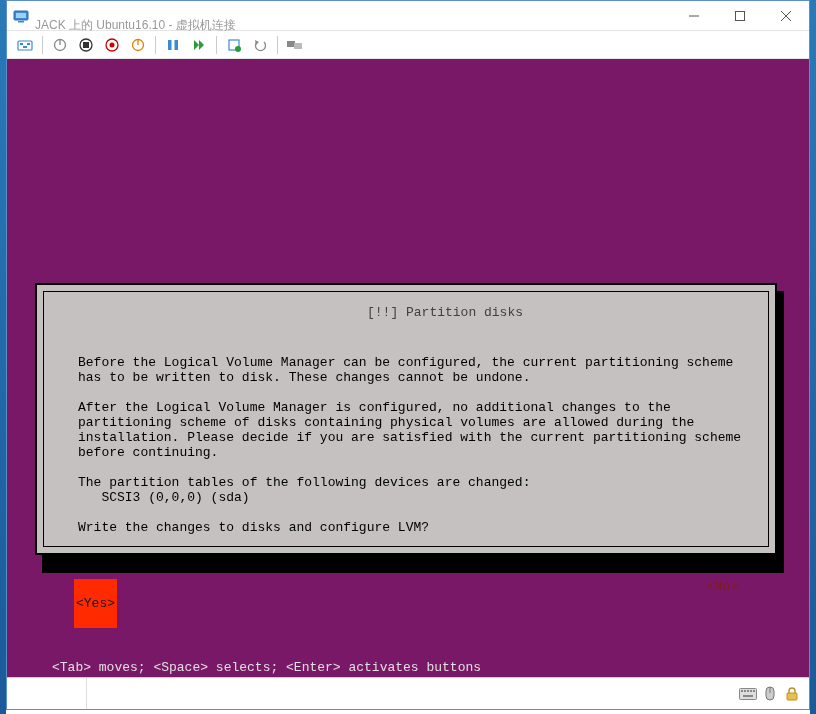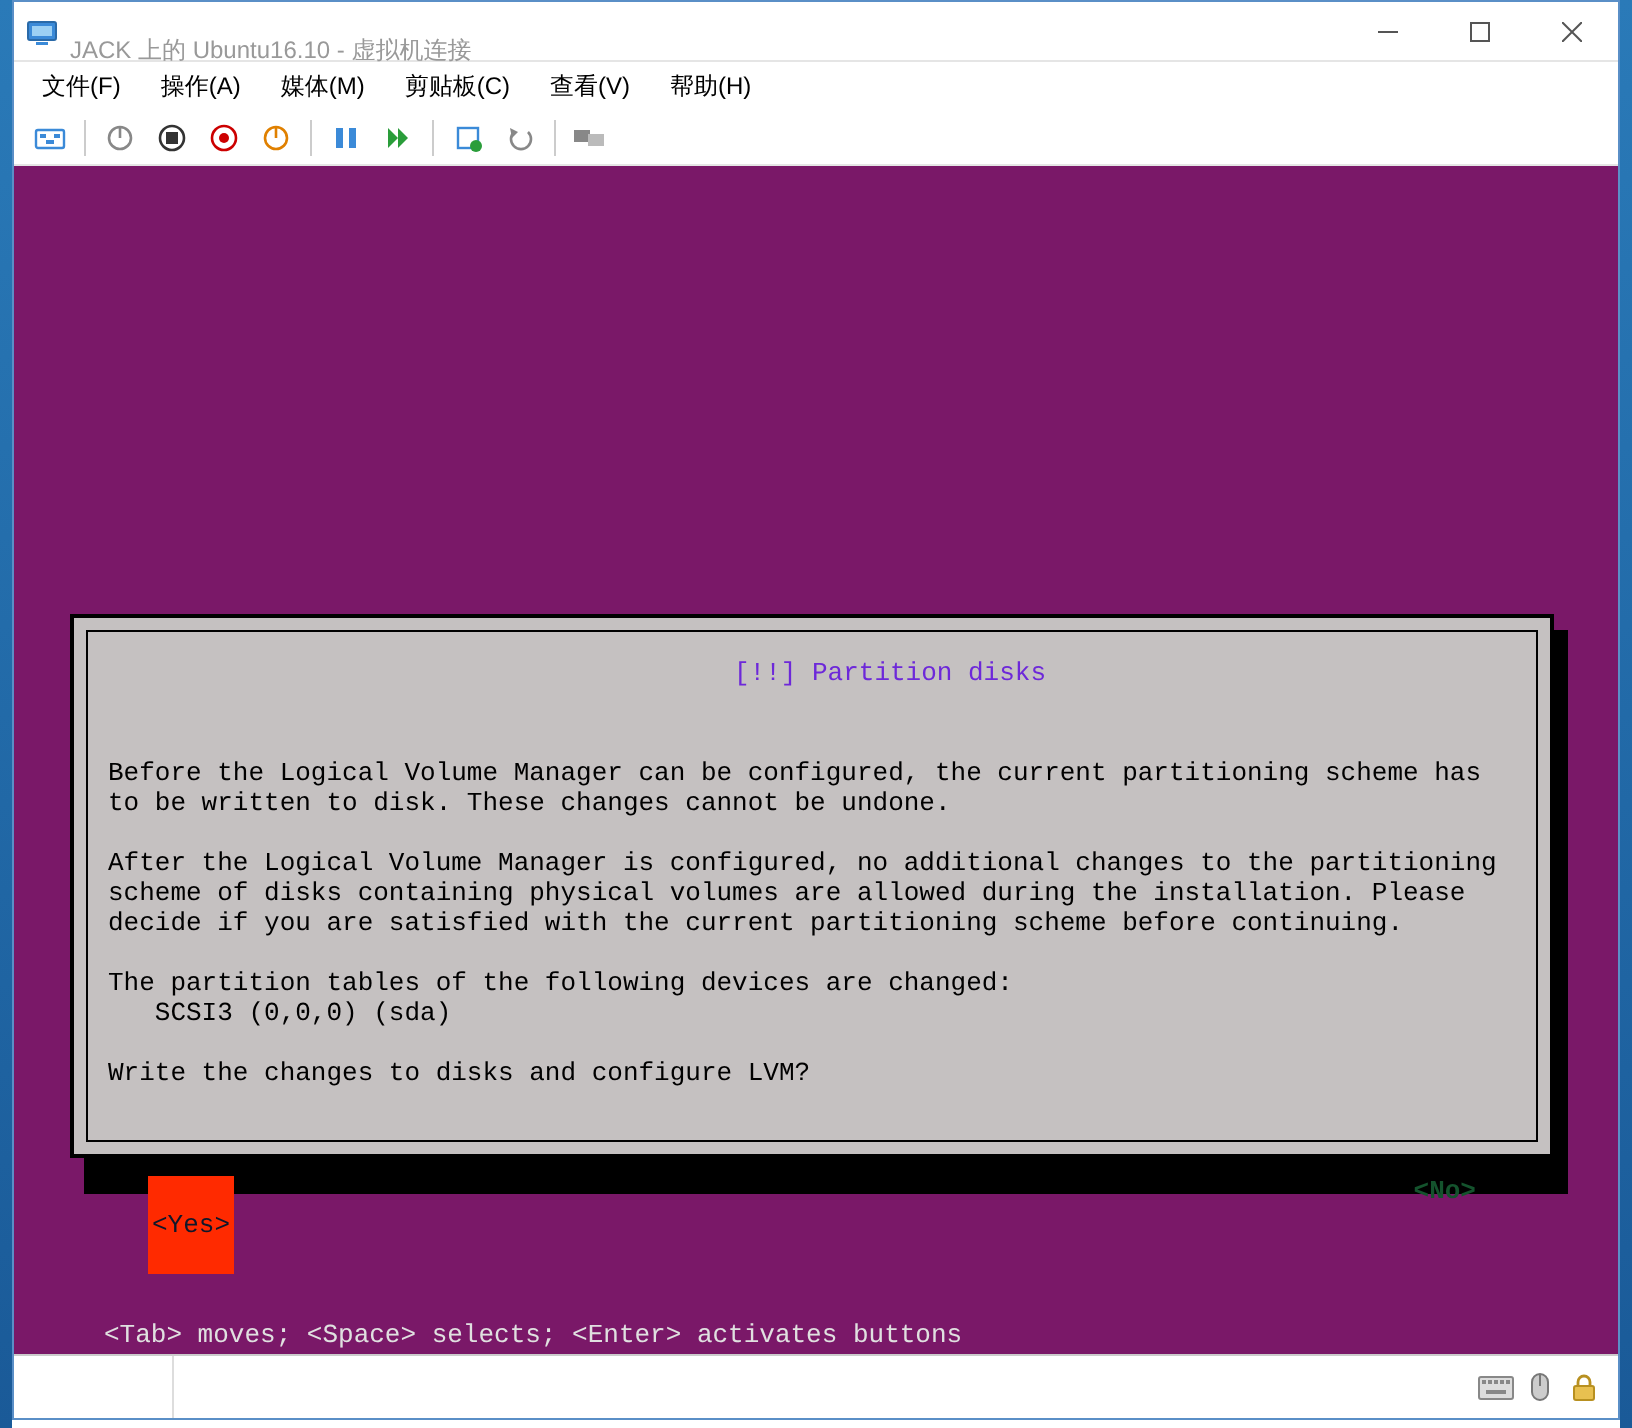--- a/index.html
+++ b/index.html
@@ -27,25 +27,25 @@
 .toolbar { height: 28px; display: flex; align-items: center; padding: 0 6px; gap: 2px; border-bottom: 1px solid #e5e5e5; }
 .toolbar .tbtn { width: 24px; height: 22px; display: flex; align-items: center; justify-content: center; cursor: pointer; border-radius: 2px; }
 .toolbar .sep { width: 1px; height: 18px; background: #ccc; margin: 0 3px; }
 
 
 .vm-area { flex: 1; background: #7a1868; position: relative; overflow: hidden; }
 .vm-shadow { position: absolute; left: 35px; top: 232px; width: 742px; height: 282px; background: #000; }
 .vm-dialog { position: absolute; left: 28px; top: 224px; width: 742px; height: 272px; background: #c5c1c1; border: 2px solid #000; }
 .vm-inner { position: absolute; left: 6px; top: 6px; right: 6px; bottom: 6px; border: 1px solid #000; padding: 12px 10px 10px; font-family: "Courier New", monospace; font-size: 13px; line-height: 15px; color: #000; white-space: pre-wrap; }
 .vm-title-wrap { position: absolute; top: -2px; left: 0; right: 0; text-align: center; }
-.vm-title { background: #c5c1c1; padding: 0 6px; color: #6d28d9; font-weight: normal; }
-.vm-body { margin-top: 6px; }
+.vm-title { background: #c5c1c1; padding: 0 6px; color: #404040; font-weight: normal; }
+.vm-body { margin-top: 6px; margin-left: 24px; }
 .vm-buttons { display: flex; justify-content: space-between; padding: 0 20px; margin-top: 14px; }
 .vm-yes { background: #ff2a00; color: #0f172a; padding: 17px 2px; }
-.vm-no { color: #14532d; font-weight: bold; }
+.vm-no { color: #7f1d1d; }
 
 .vm-footer { position: absolute; left: 0; bottom: 0; width: 100%; font-family: "Courier New", monospace; font-size: 13px; color: #e0e0e0; padding: 2px 4px; margin-left: 41px; }
 
 
 .statusbar { height: 32px; border-top: 1px solid #ccc; display: flex; align-items: center; font-size: 12px; }
 .statusbar .cell { padding: 0 8px; height: 100%; display: flex; align-items: center; border-right: 1px solid #ddd; }
 .statusbar .spacer { flex: 1; }
 .statusbar .icons { display: flex; align-items: center; gap: 4px; padding-right: 8px; }
 .statusbar .sicon { width: 18px; height: 16px; display: flex; align-items: center; justify-content: center; }
 
@@ -81,28 +81,20 @@
         </div>
       <div class="btn">
           <svg width="10" height="10">
             <line x1="0" y1="0" x2="10" y2="10" stroke="#555" stroke-width="1"></line>
             <line x1="10" y1="0" x2="0" y2="10" stroke="#555" stroke-width="1"></line>
           </svg>
         </div>
     </div>
   </div>
 
-  <div class="menubar">
-    <div class="item">文件(F)</div>
-    <div class="item">操作(A)</div>
-    <div class="item">媒体(M)</div>
-    <div class="item">剪贴板(C)</div>
-    <div class="item">查看(V)</div>
-    <div class="item">帮助(H)</div>
-  </div>
 
   <div class="toolbar">
     <div class="tbtn">
         <svg width="16" height="14">
           <rect x="1" y="3" width="14" height="9" rx="1" fill="none" stroke="#3b8ad8" stroke-width="1.2"></rect>
           <rect x="3" y="5" width="3" height="2" fill="#3b8ad8"></rect>
           <rect x="10" y="5" width="3" height="2" fill="#3b8ad8"></rect>
           <rect x="6" y="8" width="4" height="2" fill="#3b8ad8"></rect>
         </svg>
       </div>

